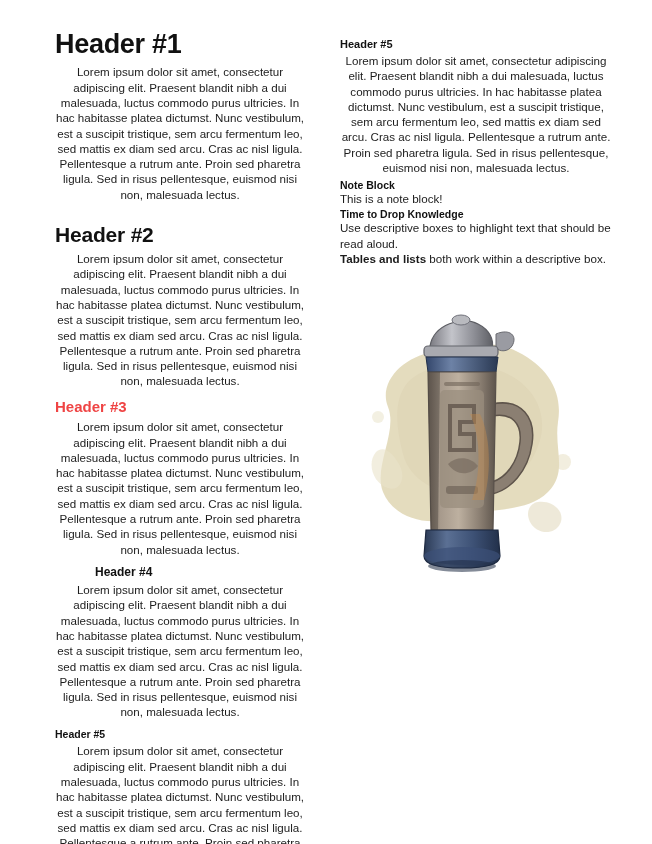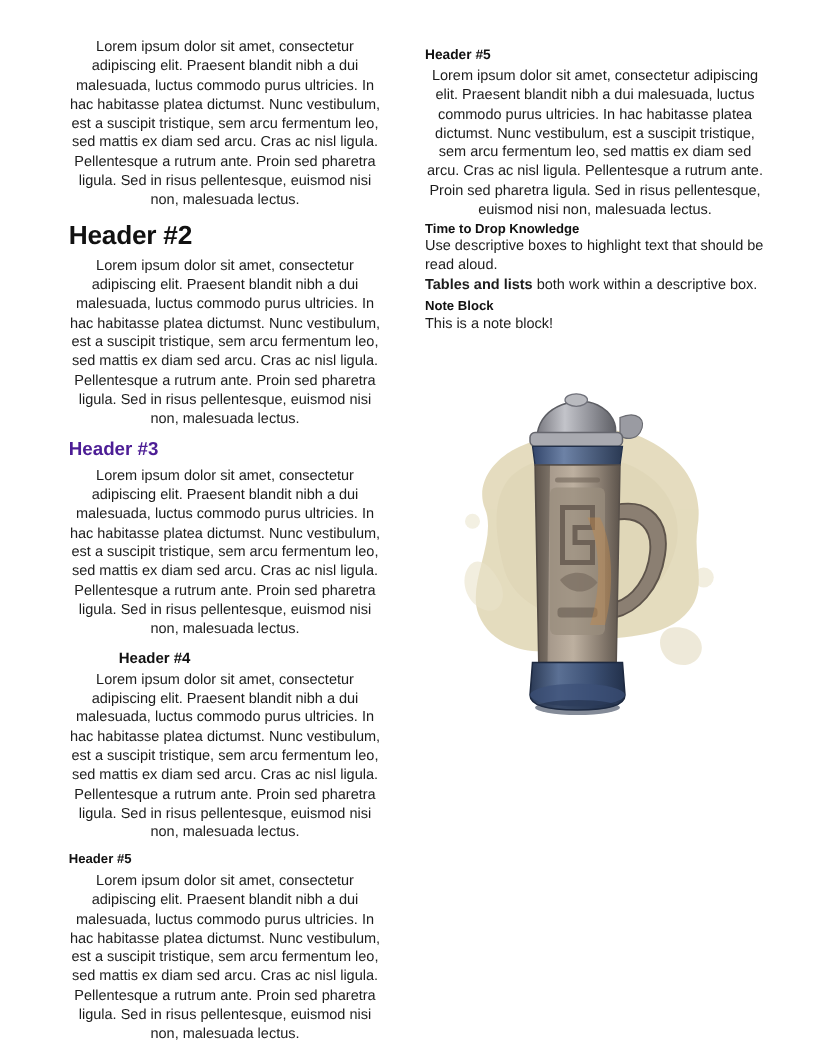--- a/index.html
+++ b/index.html
@@ -46,31 +46,31 @@
     font-size: 27px;
     font-weight: bold;
     margin: 0 0 6px 0;
     line-height: 1.05;
     color: #111111;
     letter-spacing: -0.3px;
   }
   h2.h2 {
     font-size: 21px;
     font-weight: bold;
-    margin: 10px 0 5px 0;
+    margin: 22px 0 5px 0;
     line-height: 1.05;
     color: #111111;
     letter-spacing: -0.2px;
   }
   h3.h3 {
     font-size: 15px;
     font-weight: bold;
     margin: 10px 0 4px 0;
     line-height: 1.1;
-    color: #4c1d95;
+    color: #ef4444;
   }
   h4.h4 {
     font-size: 12px;
     font-weight: bold;
     margin: 9px 0 3px 0;
     line-height: 1.1;
     color: #111111;
     padding-left: 40px;
   }
   h5.h5 {
@@ -143,20 +143,21 @@
 </style>
 </head>
 <body>
 
 <div class="page">
   <div class="columns">
 
     <div class="col col-left">
 
       <section>
+        <h1 class="h1">Header #1</h1>
         <p class="body">Lorem ipsum dolor sit amet, consectetur adipiscing elit. Praesent blandit nibh a dui malesuada, luctus commodo purus ultricies. In hac habitasse platea dictumst. Nunc vestibulum, est a suscipit tristique, sem arcu fermentum leo, sed mattis ex diam sed arcu. Cras ac nisl ligula. Pellentesque a rutrum ante. Proin sed pharetra ligula. Sed in risus pellentesque, euismod nisi non, malesuada lectus.</p>
       </section>
 
       <section>
         <h2 class="h2">Header #2</h2>
         <p class="body">Lorem ipsum dolor sit amet, consectetur adipiscing elit. Praesent blandit nibh a dui malesuada, luctus commodo purus ultricies. In hac habitasse platea dictumst. Nunc vestibulum, est a suscipit tristique, sem arcu fermentum leo, sed mattis ex diam sed arcu. Cras ac nisl ligula. Pellentesque a rutrum ante. Proin sed pharetra ligula. Sed in risus pellentesque, euismod nisi non, malesuada lectus.</p>
       </section>
 
       <section>
         <h3 class="h3">Header #3</h3>
@@ -177,28 +178,28 @@
 
     <div class="col col-right">
       <div class="col-right-inner">
 
         <section>
           <div class="right-head">Header #5</div>
           <p class="body">Lorem ipsum dolor sit amet, consectetur adipiscing elit. Praesent blandit nibh a dui malesuada, luctus commodo purus ultricies. In hac habitasse platea dictumst. Nunc vestibulum, est a suscipit tristique, sem arcu fermentum leo, sed mattis ex diam sed arcu. Cras ac nisl ligula. Pellentesque a rutrum ante. Proin sed pharetra ligula. Sed in risus pellentesque, euismod nisi non, malesuada lectus.</p>
         </section>
 
         <section>
+          <div class="note-title">Note Block</div>
+          <p class="note-body">This is a note block!</p>
+        </section>
+
+        <section>
           <div class="note-sub">Time to Drop Knowledge</div>
           <p class="desc-body">Use descriptive boxes to highlight text that should be read aloud.</p>
           <p class="desc-body"><b>Tables and lists</b><span> both work within a descriptive box.</span></p>
-        </section>
-
-        <section>
-          <div class="note-title">Note Block</div>
-          <p class="note-body">This is a note block!</p>
         </section>
 
         <div class="art-wrap">
 
           <svg class="splat" viewBox="0 0 250 250">
             <g opacity="0.55">
               <path d="M40,95 C30,70 55,45 85,40 C115,35 140,25 170,40 C200,55 215,80 210,110 C206,138 220,160 200,180 C178,202 140,195 110,205 C78,216 45,205 35,180 C25,155 50,120 40,95 Z" fill="#cfc08a"></path>
               <path d="M60,70 C80,50 120,48 150,58 C185,70 200,100 192,128 C184,158 160,178 128,182 C95,186 62,170 55,142 C48,115 45,88 60,70 Z" fill="#bfae73" opacity="0.5"></path>
               <path d="M100,30 C120,20 145,30 150,45 C154,58 138,62 122,58 C106,54 92,40 100,30 Z" fill="#d8cc9e" opacity="0.6"></path>
               <path d="M28,140 C18,152 26,172 40,176 C52,180 58,166 52,154 C46,142 36,132 28,140 Z" fill="#d8cc9e" opacity="0.6"></path>

